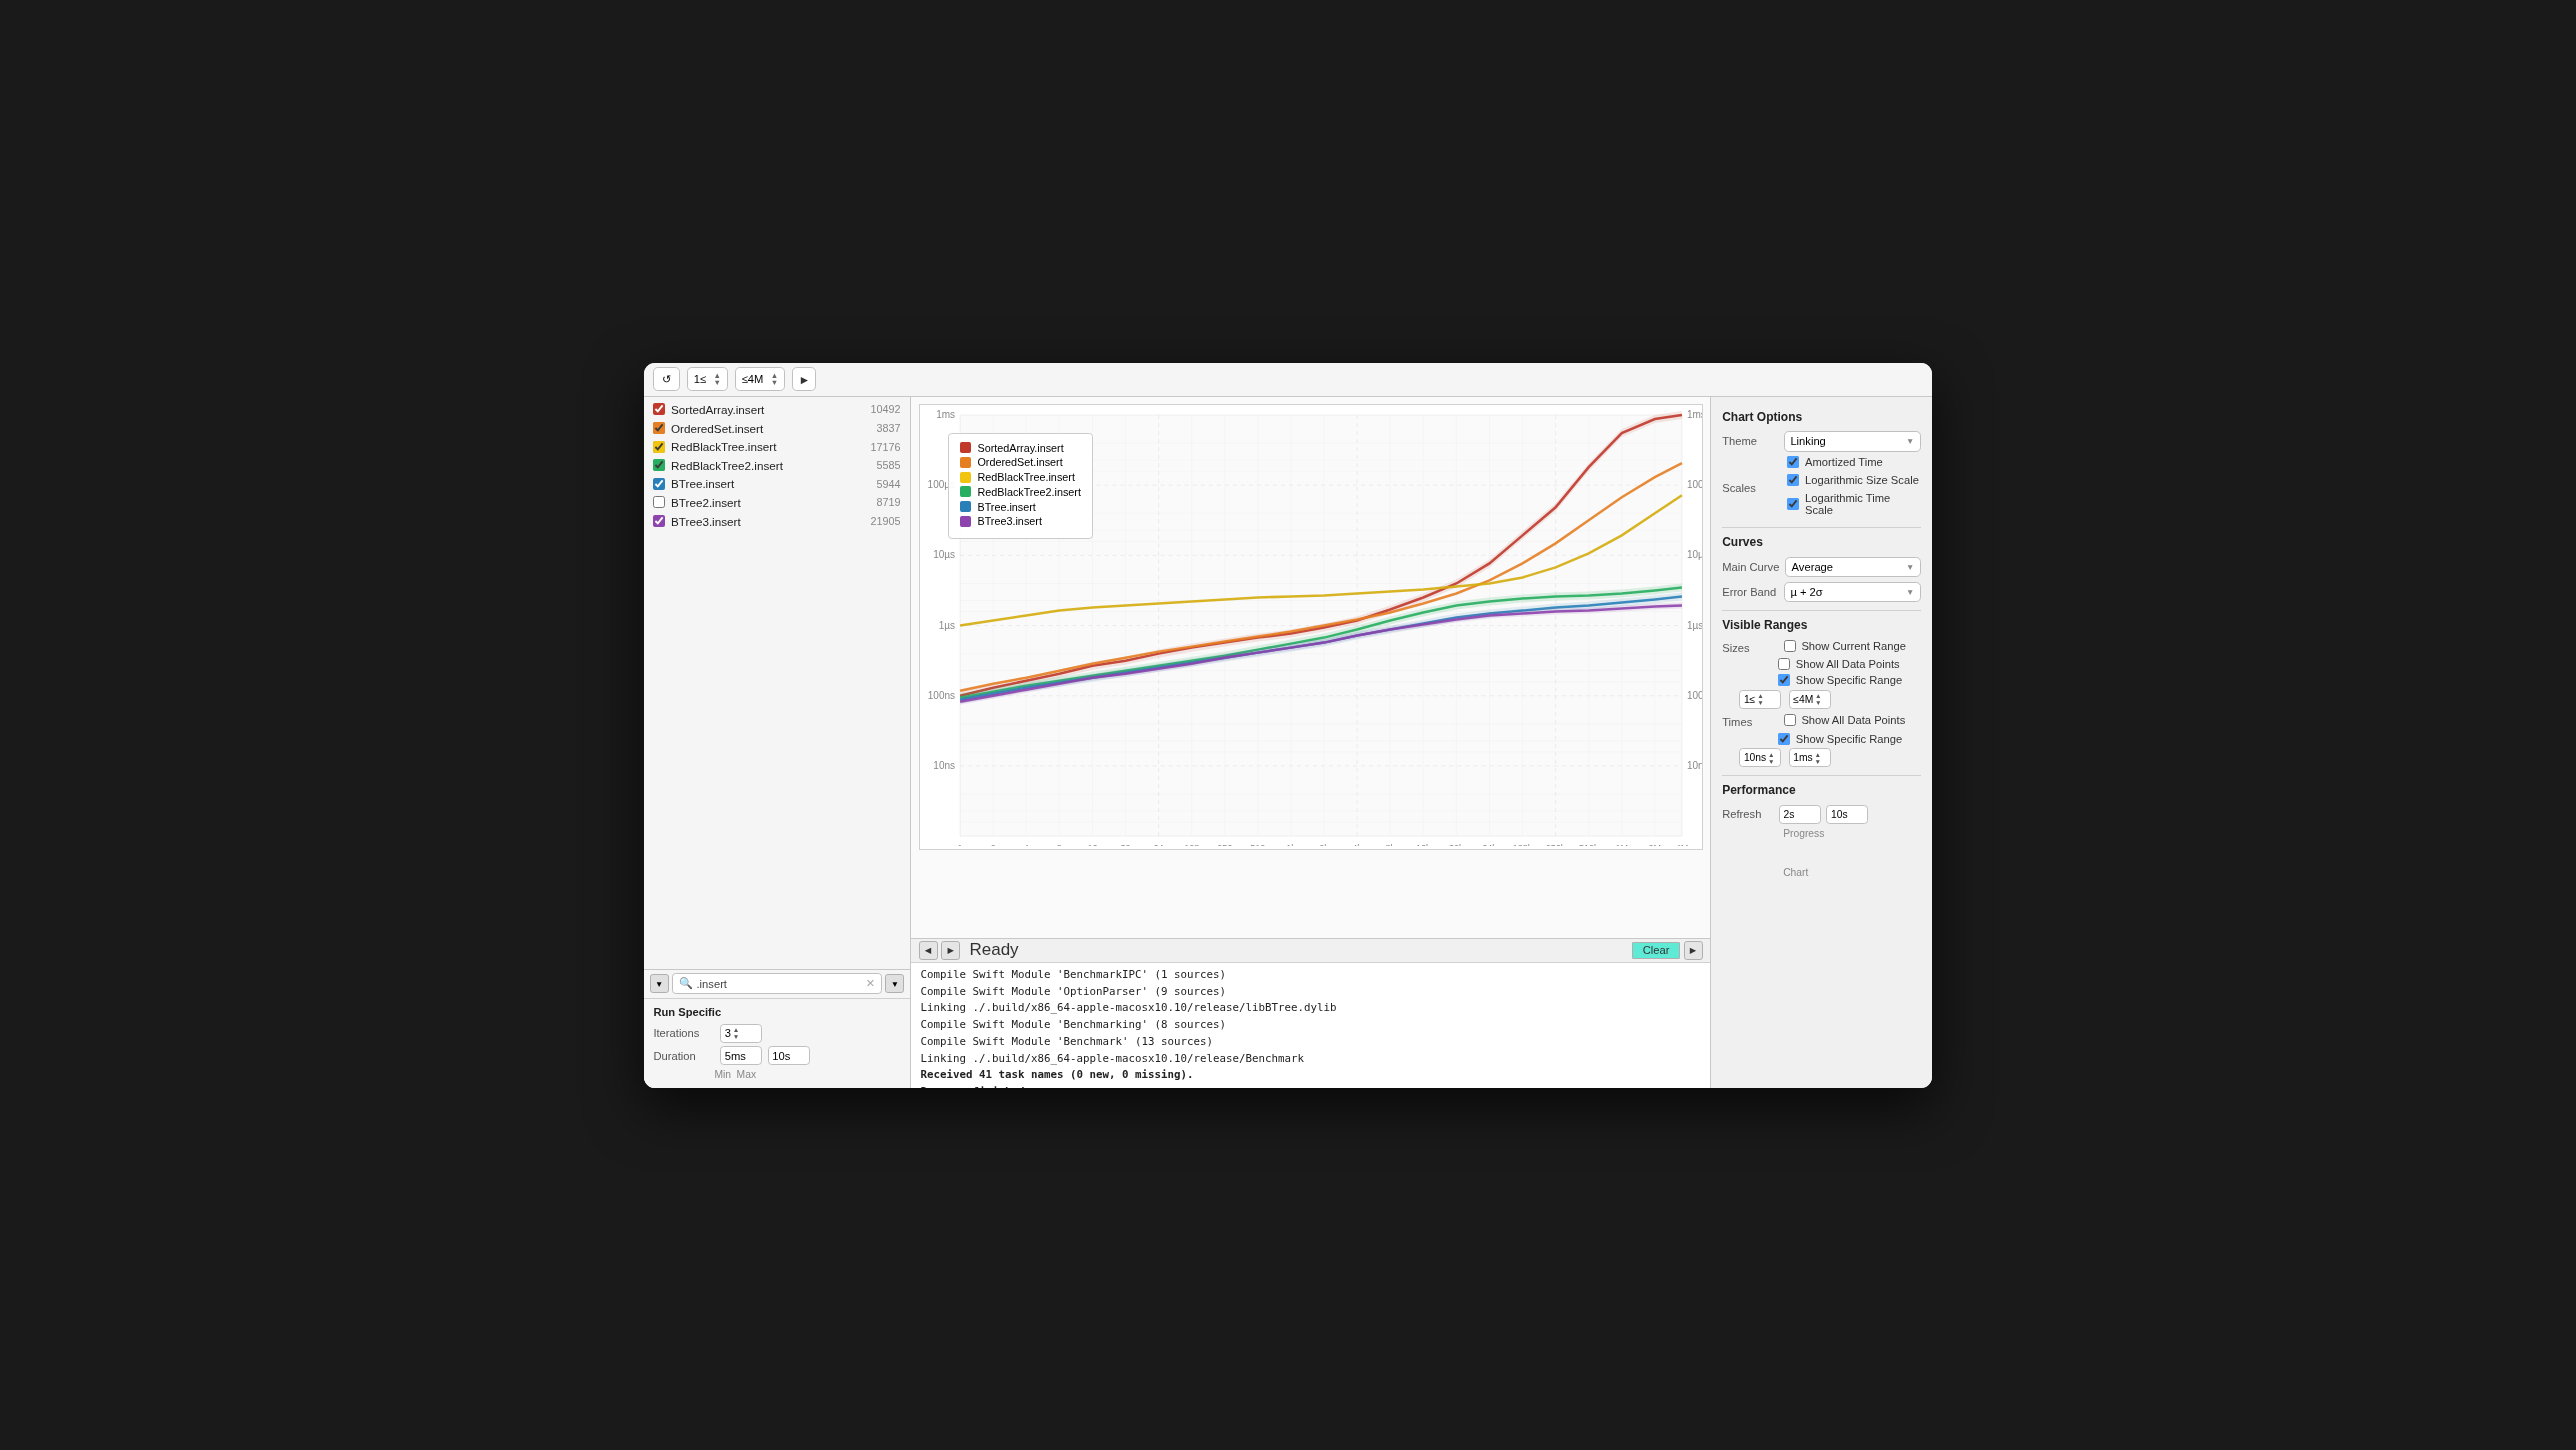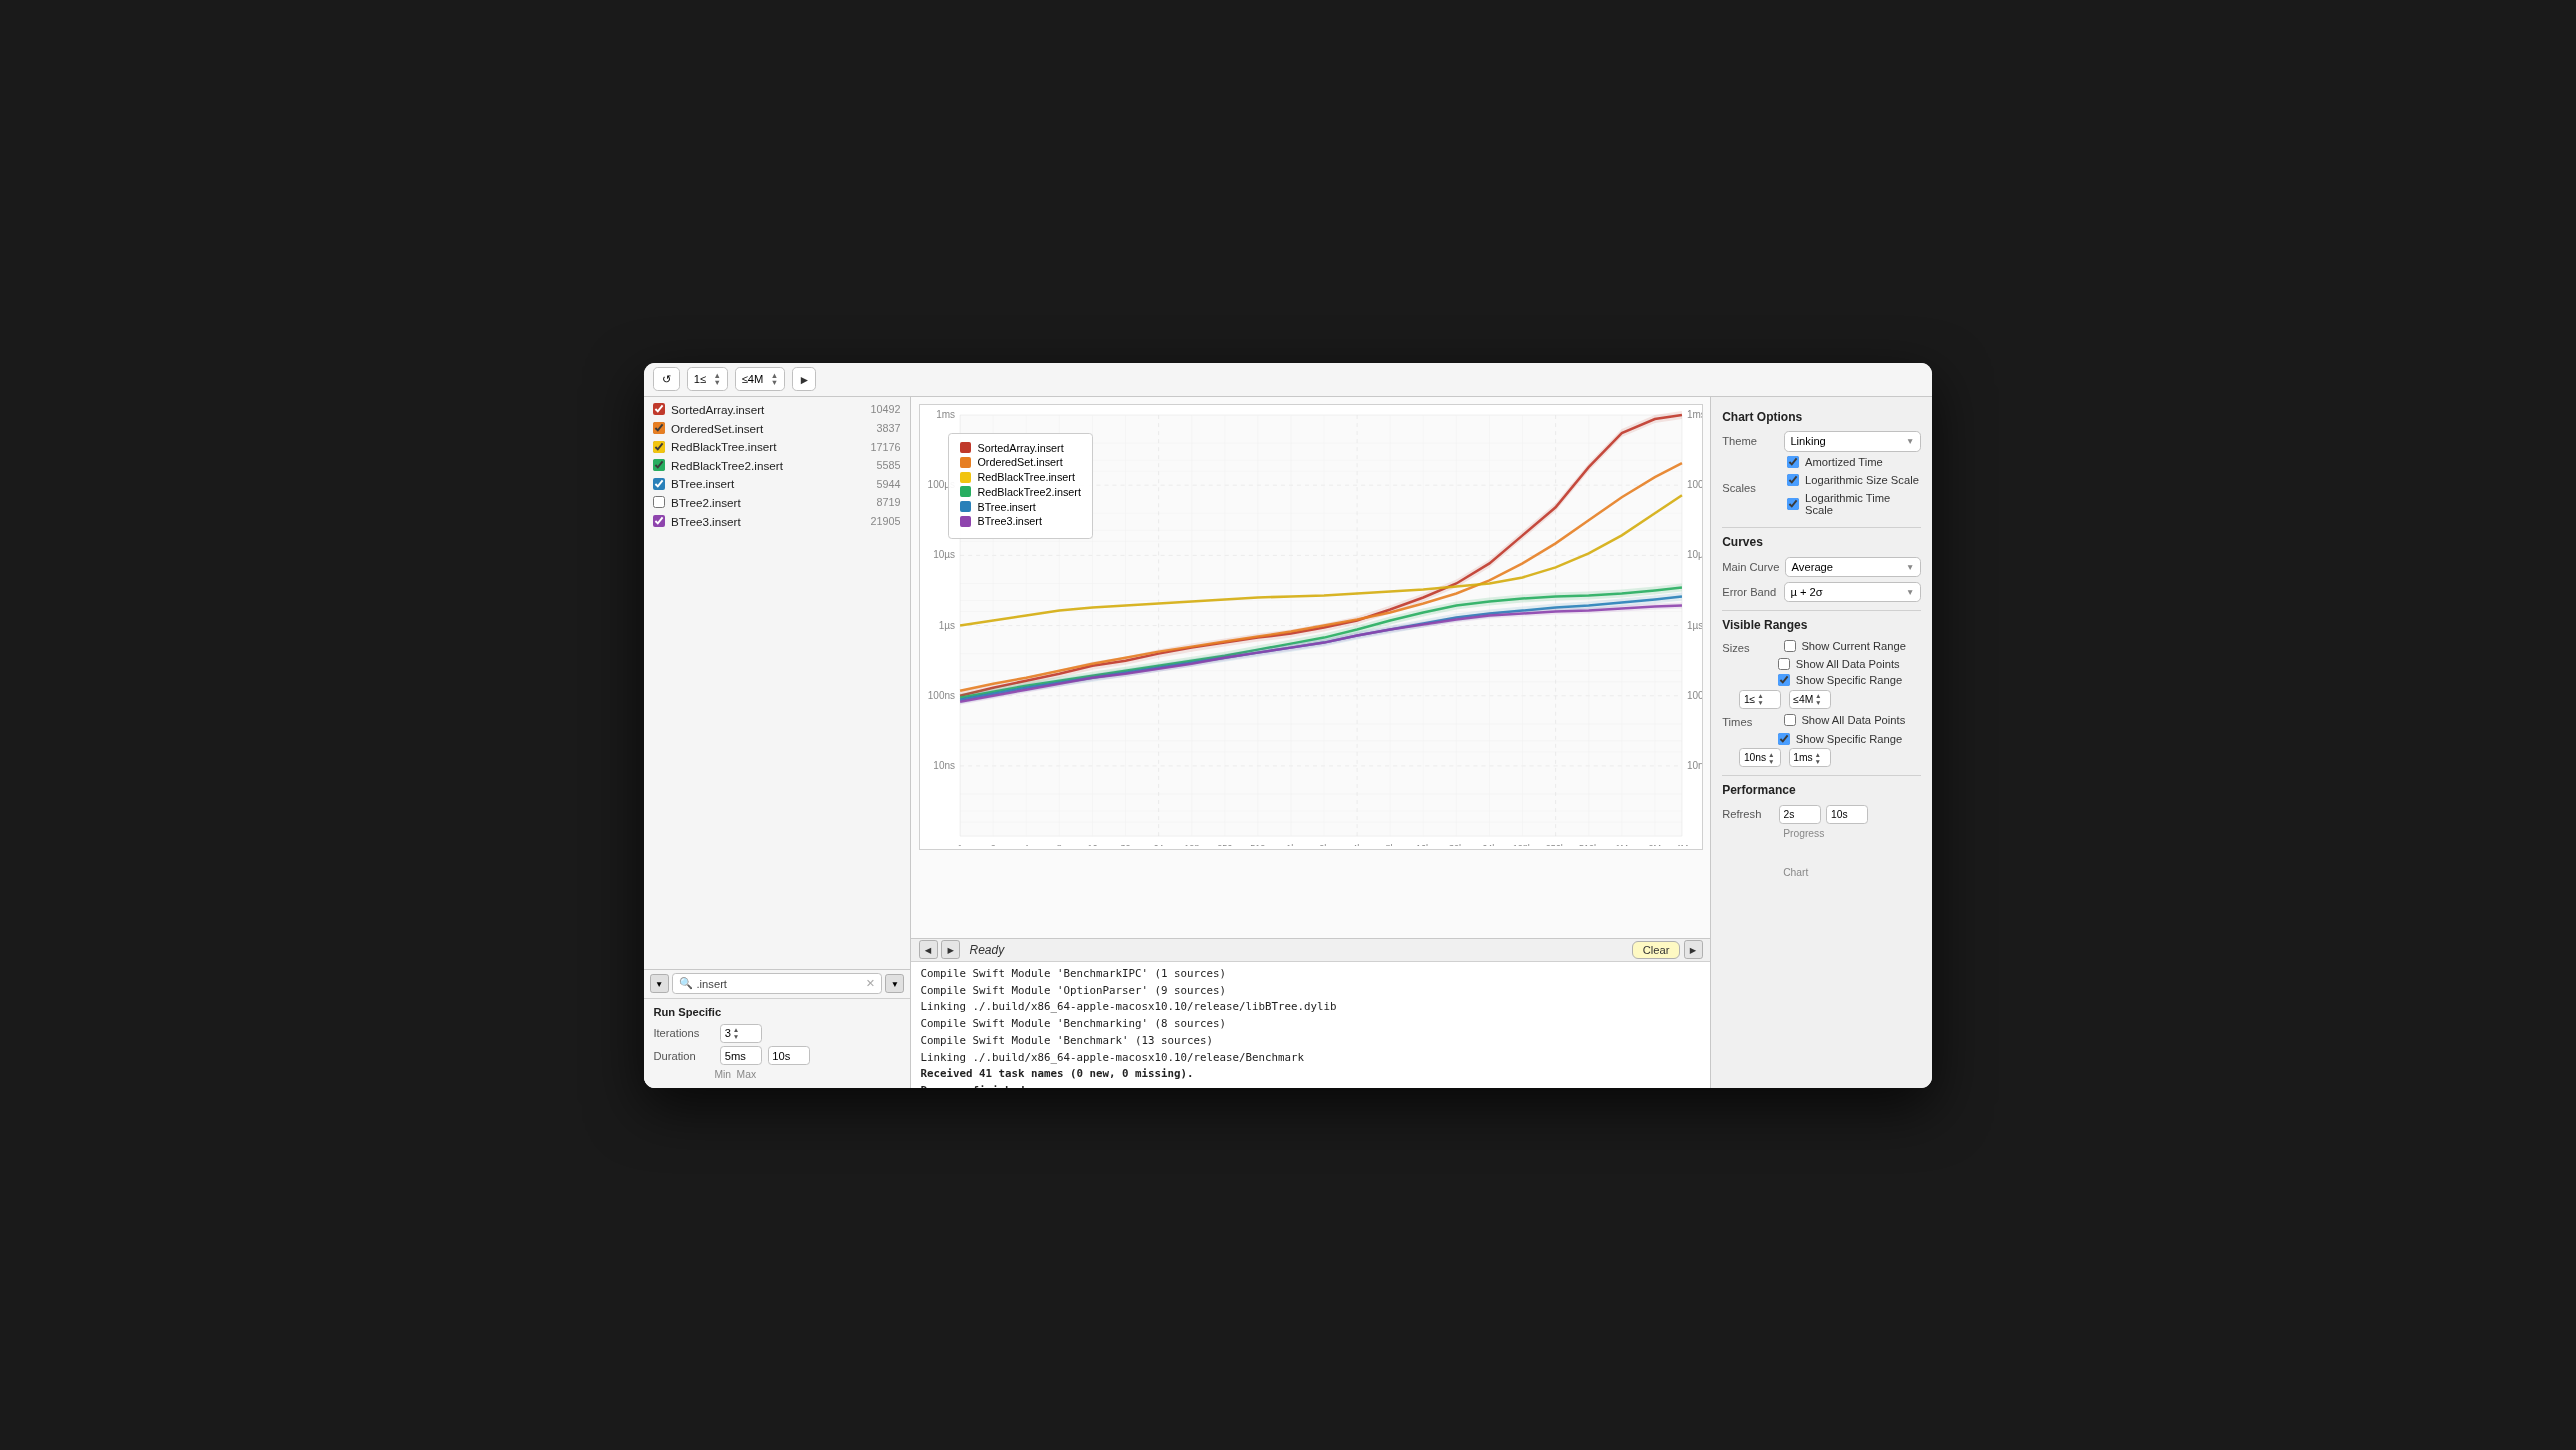--- a/index.html
+++ b/index.html
@@ -295,29 +295,28 @@
       border-radius: 2.8px;
       display: flex;
       align-items: center;
       justify-content: center;
       font-size: 8.4px;
       cursor: pointer;
       color: #333;
     }
     .output-status {
       flex: 1;
-      font-size: 12px;
+      font-size: 17px;
       color: #333;
       padding: 0 5.6px;
-      font-style: italic;
     }
     .clear-btn {
-      background: #fef9c3;
+      background: #5eead4;
       border: 0.9px solid #b0b0b0;
-      border-radius: 6px;
+      border-radius: 1px;
       padding: 1.9px 9.4px;
       font-size: 11.2px;
       cursor: pointer;
       color: #333;
     }
     .output-log {
       flex: 1;
       overflow-y: auto;
       padding: 3.7px 9.4px;
       font-size: 10.8px;

